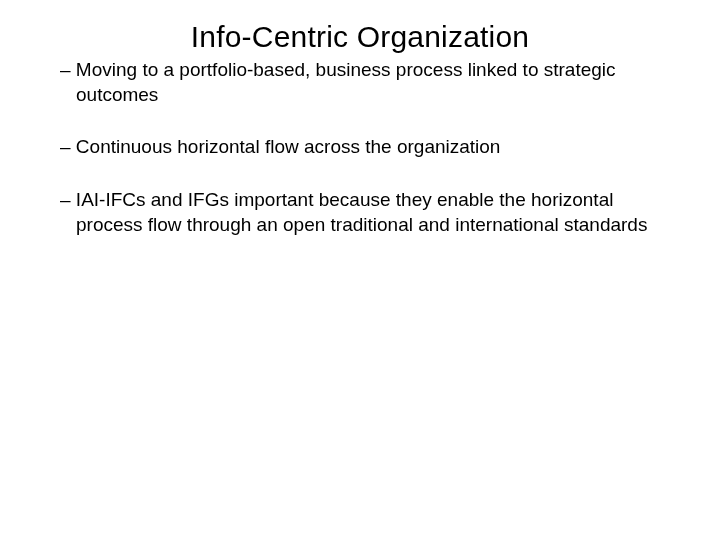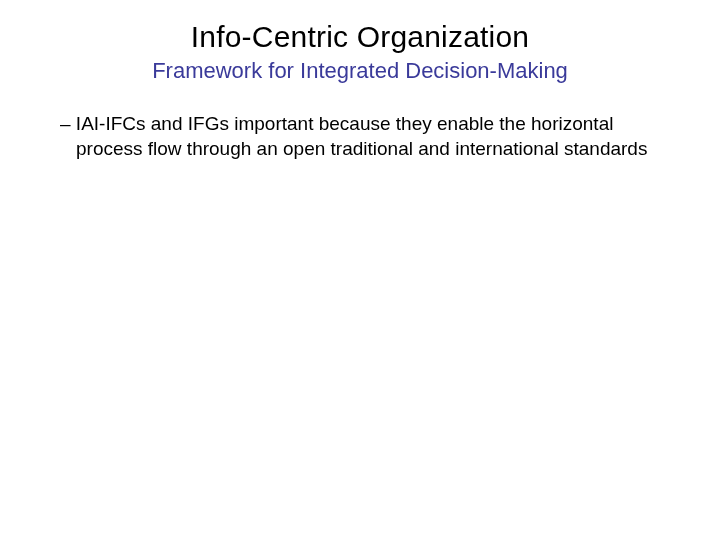--- a/index.html
+++ b/index.html
@@ -58,19 +58,20 @@
   }
   .dash {
     display: inline;
   }
 </style>
 </head>
 <body>
 
 <div class="slide">
   <h1 class="title">Info-Centric Organization</h1>
-  <h2 class="subtitle">Framework for Integrated Decision-Making</h2>
 
 
   <ul class="bullets">
+    <li><span class="dash">– </span><span>Moving to a portfolio-based, business process linked to strategic outcomes</span></li>
+    <li><span class="dash">– </span><span>Continuous horizontal flow across the organization</span></li>
     <li><span class="dash">– </span><span>IAI-IFCs and IFGs important because they enable the horizontal process flow through an open traditional and international standards</span></li>
   </ul>
 </div>
 
 </body></html>

